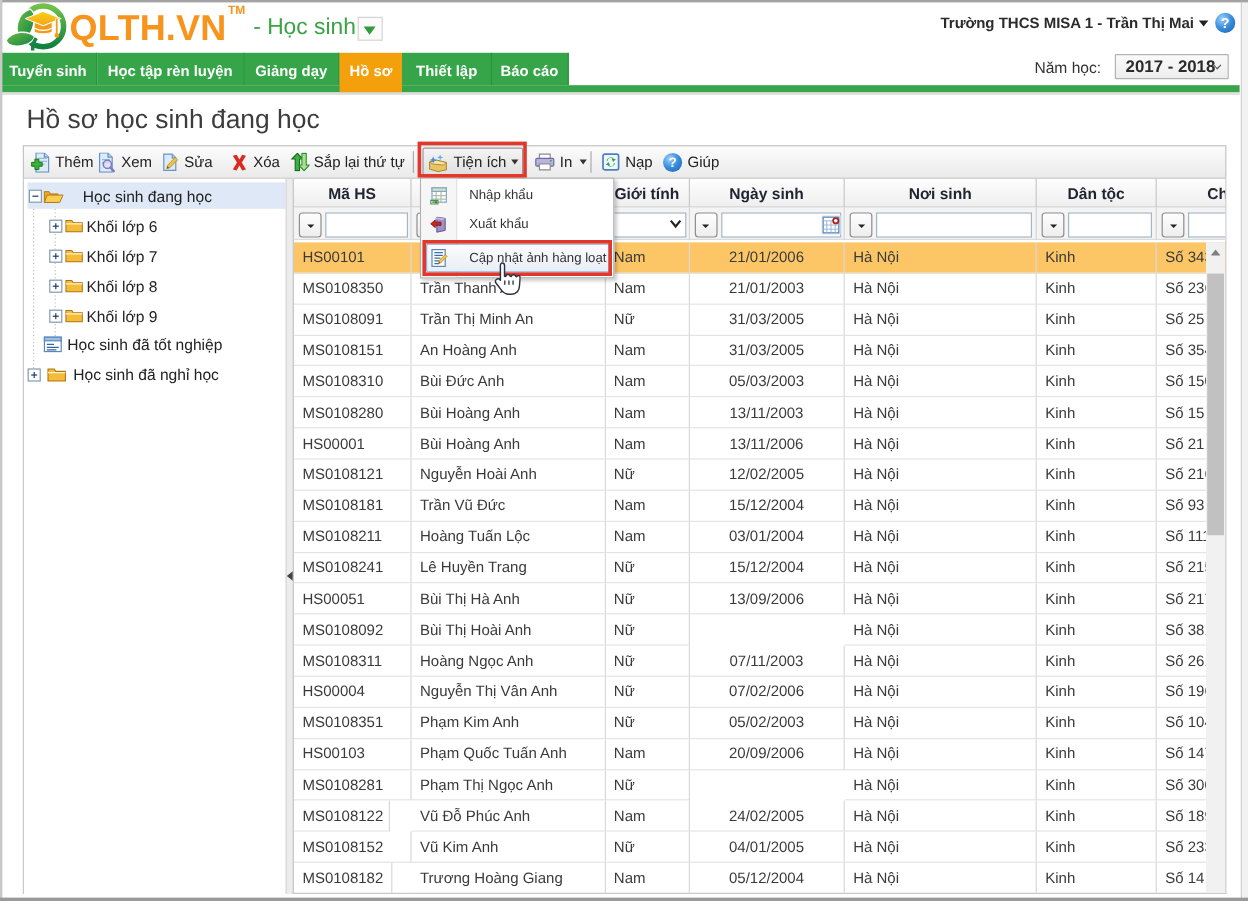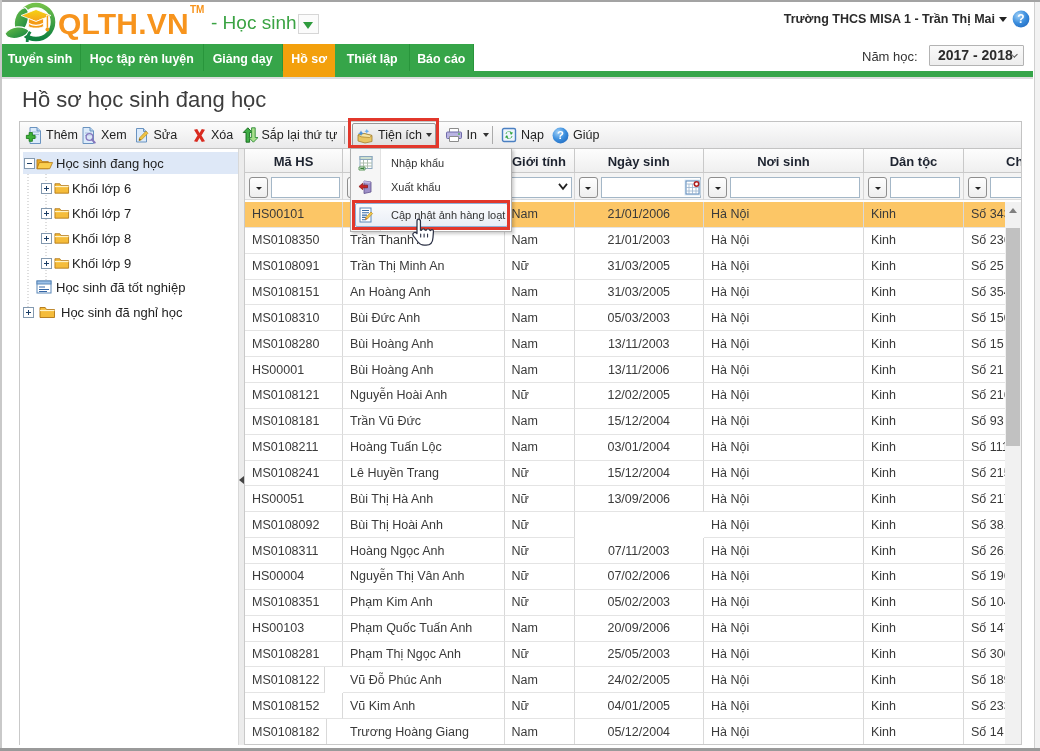--- a/index.html
+++ b/index.html
@@ -238,21 +238,21 @@
     <svg class="abs" style="left:7px;top:25px" width="40" height="145">
           <path d="M1 0 V140" stroke="#bdbdbd" stroke-width="1" stroke-dasharray="1,2"></path>
           <path d="M20 0 V115" stroke="#bdbdbd" stroke-width="1" stroke-dasharray="1,2" transform="translate(-1,0)"></path>
         </svg>
     <div class="trow sel" style="left:3px;top:3px;width:215px">
       <span class="exp" style="margin-left:1px"></span>
       <svg width="18" height="15" viewBox="0 0 19 15" style="margin-left:1px">
             <path d="M1 3.5 L1 13 L13 13 L13 5.5 L6.5 5.5 L5.2 3.5 Z" fill="#e9a825" stroke="#b07413" stroke-width="0.8"></path>
             <path d="M3.5 6.5 L17.5 6.5 L14.5 13 L1 13 Z" fill="#face4e" stroke="#b07413" stroke-width="0.8"></path>
           </svg>
-      <span style="margin-left:2px">Học sinh đang học</span>
+      <span style="margin-left:15px">Học sinh đang học</span>
     </div>
     <div class="trow" style="left:21px;top:28px;width:200px">
       <span class="exp plus"></span>
       <svg width="16" height="14" viewBox="0 0 17 14" style="margin-left:2px">
             <path d="M1 2.5 L1 12.5 L15.5 12.5 L15.5 4.5 L7.5 4.5 L6.2 2.5 Z" fill="#f5bc3a" stroke="#b07413" stroke-width="0.9"></path>
             <path d="M1 5.5 H15.5" stroke="#fff3c8" stroke-width="1.2"></path>
           </svg>
       <span style="margin-left:2px">Khối lớp 6</span>
     </div>
     <div class="trow" style="left:21px;top:53px;width:200px">
@@ -496,21 +496,20 @@
             <div class="gcell" style="left:259.5px;width:70px">Nam</div>
             <div class="gcell ctr" style="left:329.5px;width:129.5px">20/09/2006</div>
             <div class="gcell" style="left:459px;width:160px">Hà Nội</div>
             <div class="gcell" style="left:619px;width:100px">Kinh</div>
             <div class="gcell" style="left:719px;width:58px">Số 147</div>
           </div>
       <div class="grow" style="top:439.57px">
             <div class="gcell" style="left:0px;width:98px">MS0108281</div>
             <div class="gcell" style="left:98px;width:161.5px">Phạm Thị Ngọc Anh</div>
             <div class="gcell" style="left:259.5px;width:70px">Nữ</div>
-            <div class="gcell ctr" style="left:329.5px;width:129.5px">25/05/2003</div>
             <div class="gcell" style="left:459px;width:160px">Hà Nội</div>
             <div class="gcell" style="left:619px;width:100px">Kinh</div>
             <div class="gcell" style="left:719px;width:58px">Số 300</div>
           </div>
       <div class="grow" style="top:465.43px">
             <div class="gcell" style="left:0px;width:80px">MS0108122</div>
             <div class="gcell" style="left:98px;width:161.5px">Vũ Đỗ Phúc Anh</div>
             <div class="gcell" style="left:259.5px;width:70px">Nam</div>
             <div class="gcell ctr" style="left:329.5px;width:129.5px">24/02/2005</div>
             <div class="gcell" style="left:459px;width:160px">Hà Nội</div>

